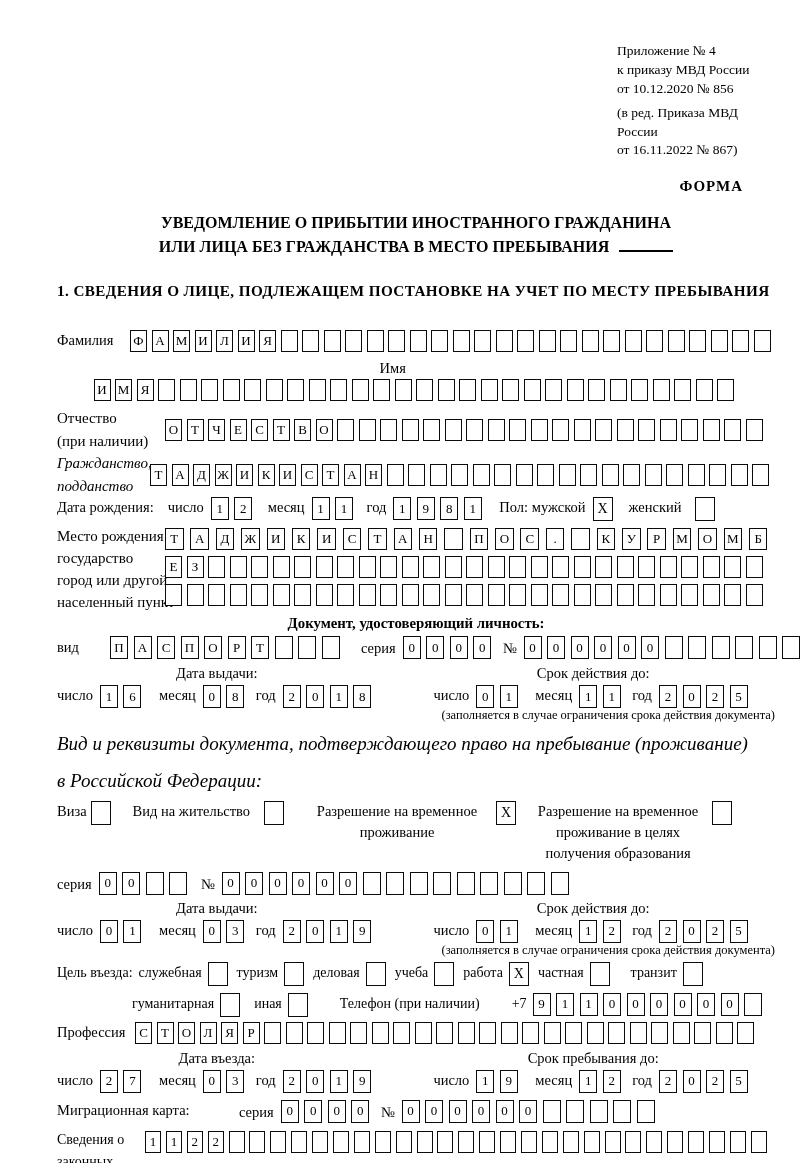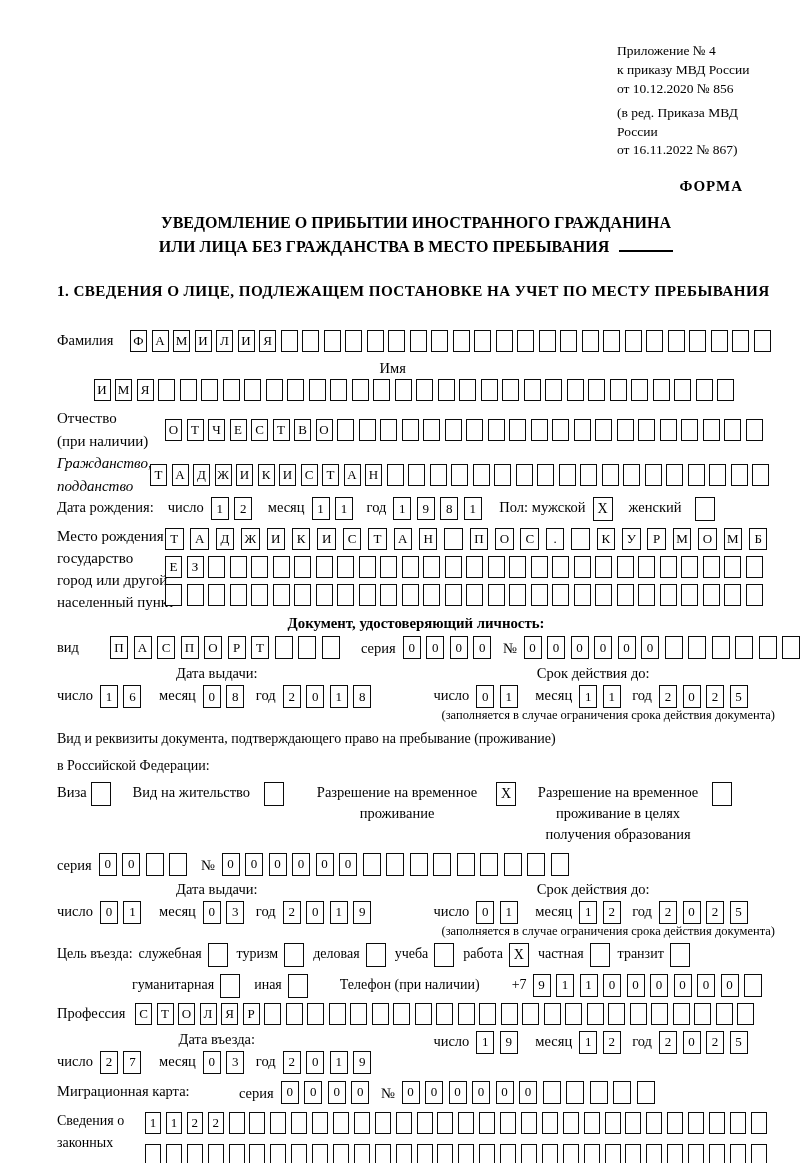--- a/index.html
+++ b/index.html
@@ -38,21 +38,21 @@
 
   .center-heading{text-align:center;font-weight:bold;font-size:14.8px;}
   .dlbl{font-size:14.5px;margin:2px 7px 0 0;flex:none;}
   .dgroup{display:flex;align-items:flex-start;}
   .dates-pair{display:flex;width:100%;}
   .dcol-right{margin-left:auto;margin-right:22px;}
   .dhead{text-align:center;font-size:14.5px;margin-bottom:3px;}
   .note-row{display:flex;justify-content:flex-end;}
   .note{font-size:12.5px;margin-right:0;padding-left:22px;}
 
-  .intro{font-size:14px;line-height:1.9;}
+  .intro{font-size:19px;line-height:1.9;font-style:italic;}
   .opt-row{display:flex;align-items:flex-start;}
   .opt-pair{display:flex;align-items:flex-start;}
   .opt-lbl{font-size:14.5px;line-height:1.45;}
   .opt-lbl.centered{text-align:center;}
   .opt-pair .checkbox{margin-left:8px;margin-top:0;}
 
   .purpose-lbl{font-size:14px;line-height:1.6;margin-right:6px;flex:none;}
 </style>
 </head>
 <body>
@@ -551,21 +551,21 @@
     <span class="purpose-lbl" style="margin-left:9px;">туризм</span>
     <span class="checkbox"></span>
     <span class="purpose-lbl" style="margin-left:9px;">деловая</span>
     <span class="checkbox"></span>
     <span class="purpose-lbl" style="margin-left:9px;">учеба</span>
     <span class="checkbox"></span>
     <span class="purpose-lbl" style="margin-left:9px;">работа</span>
     <span class="checkbox">X</span>
     <span class="purpose-lbl" style="margin-left:9px;">частная</span>
     <span class="checkbox"></span>
-    <span class="purpose-lbl" style="margin-left:8px;">транзит</span>
+    <span class="purpose-lbl" style="margin-left:21px;">транзит</span>
     <span class="checkbox"></span>
   </div>
 
   <div class="row" style="margin-top:7px;margin-left:75px;align-items:flex-start;">
     <span class="purpose-lbl">гуманитарная</span>
     <span class="checkbox"></span>
     <span class="purpose-lbl" style="margin-left:14px;">иная</span>
     <span class="checkbox"></span>
     <span class="purpose-lbl" style="margin-left:32px;">Телефон (при наличии)</span>
     <span class="purpose-lbl" style="margin-left:26px;">+7</span>
@@ -635,20 +635,21 @@
         <span class="dlbl" style="margin-left:6px;">год</span>
         <div class="cells lg">
             <span class="cell">2</span>
             <span class="cell">0</span>
             <span class="cell">1</span>
             <span class="cell">9</span>
           </div>
       </div>
     </div>
     <div class="dcol-right">
+      <div class="dhead">Срок пребывания до:</div>
       <div class="dgroup">
         <span class="dlbl">число</span>
         <div class="cells lg">
             <span class="cell">1</span>
             <span class="cell">9</span>
           </div>
         <span class="dlbl" style="margin-left:12px;">месяц</span>
         <div class="cells lg">
             <span class="cell">1</span>
             <span class="cell">2</span>

